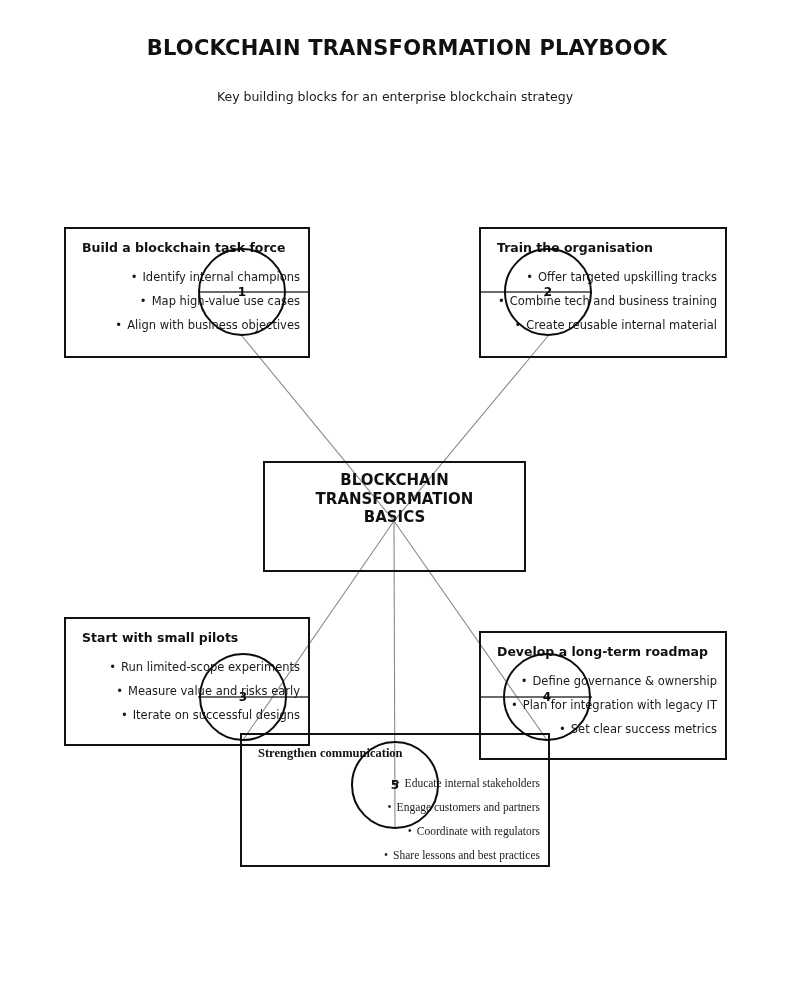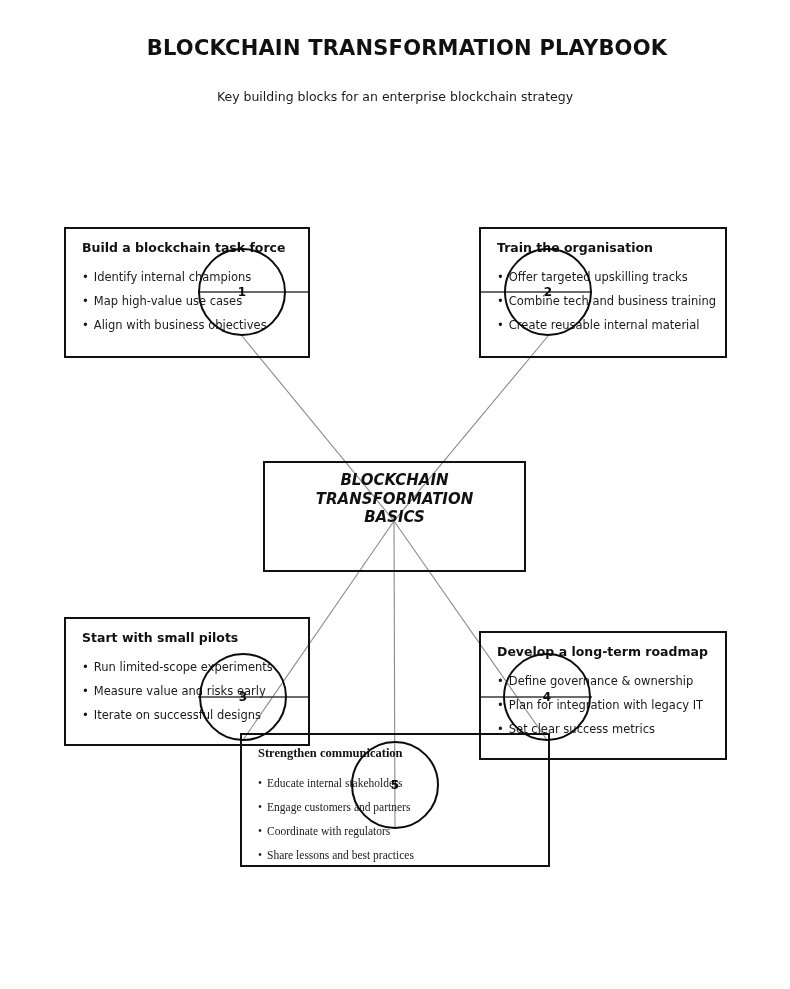--- a/index.html
+++ b/index.html
@@ -47,20 +47,21 @@
     left: 0; top: 0;
     width: 790px;
     height: 989px;
     pointer-events: none;
   }
   .node {
     position: absolute;
     box-sizing: border-box;
     border: 2px solid #111111;
     background: transparent;
+    text-align: right;
   }
   .node-title {
     position: absolute;
     left: 16px;
     top: 11px;
     font-size: 12.5px;
     font-weight: bold;
     color: #111111;
     white-space: nowrap;
   }
@@ -153,21 +154,21 @@
 
   <div class="node" style="left:479px; top:227px; width:248px; height:131px;padding-left:39px;">
     <div class="node-title">Train the organisation</div>
     <div class="bullets">
       <div class="bullet"><span class="dot">•</span><span>Offer targeted upskilling tracks</span></div>
       <div class="bullet"><span class="dot">•</span><span>Combine tech and business training</span></div>
       <div class="bullet"><span class="dot">•</span><span>Create reusable internal material</span></div>
     </div>
   </div>
 
-  <div class="hub" style="left:263px; top:461px; width:263px; height:111px;font-style:italic;">
+  <div class="hub" style="left:263px; top:461px; width:263px; height:111px;">
     <div class="hub-label">
       <div>BLOCKCHAIN</div>
       <div>TRANSFORMATION</div>
       <div>BASICS</div>
     </div>
   </div>
 
   <div class="node" style="left:64px; top:617px; width:246px; height:129px;">
     <div class="node-title">Start with small pilots</div>
     <div class="bullets">

